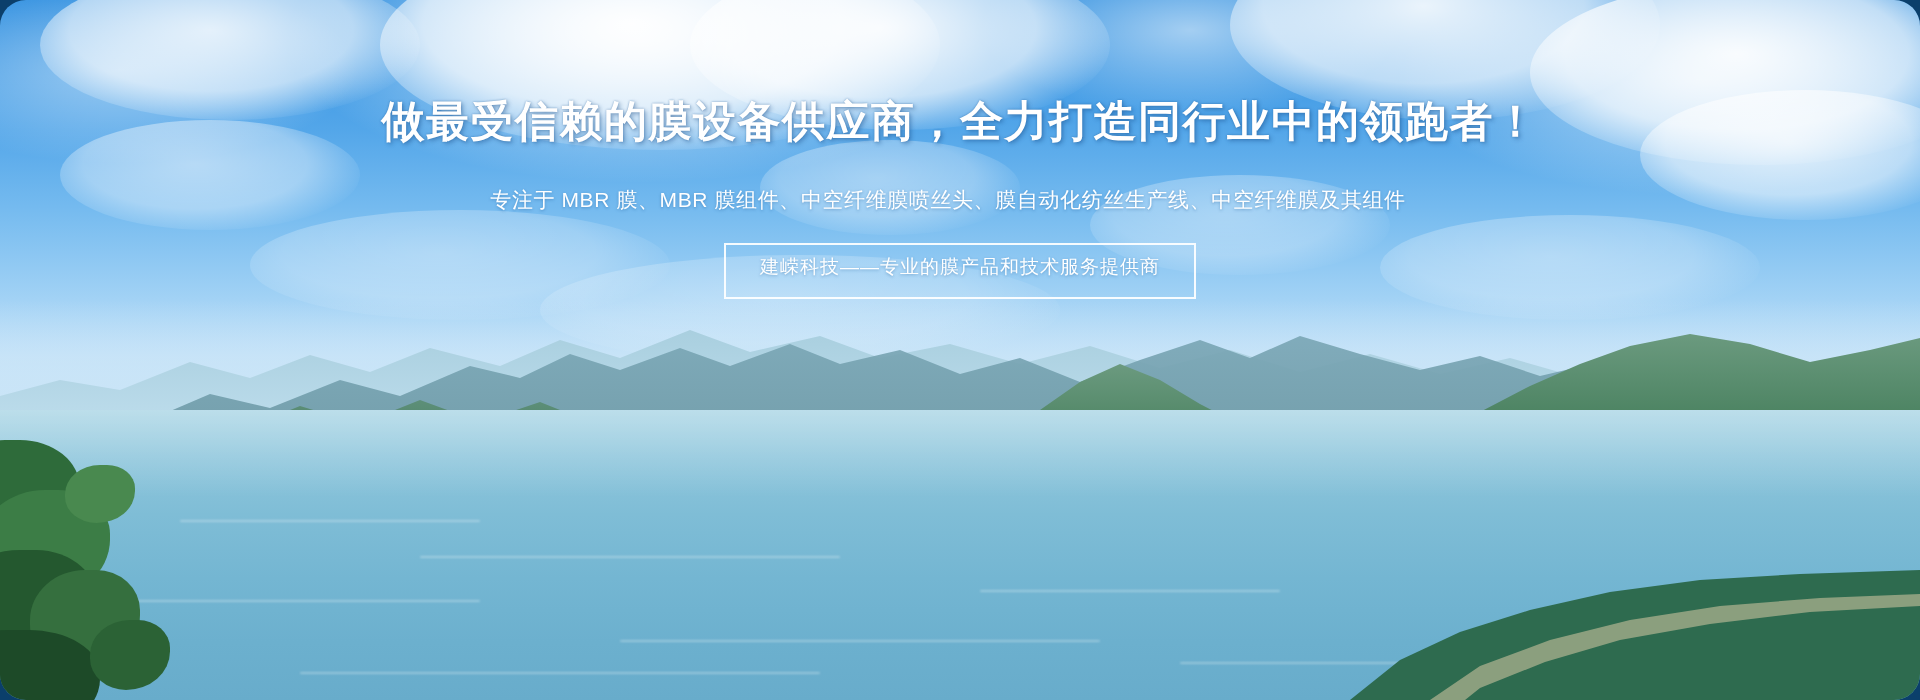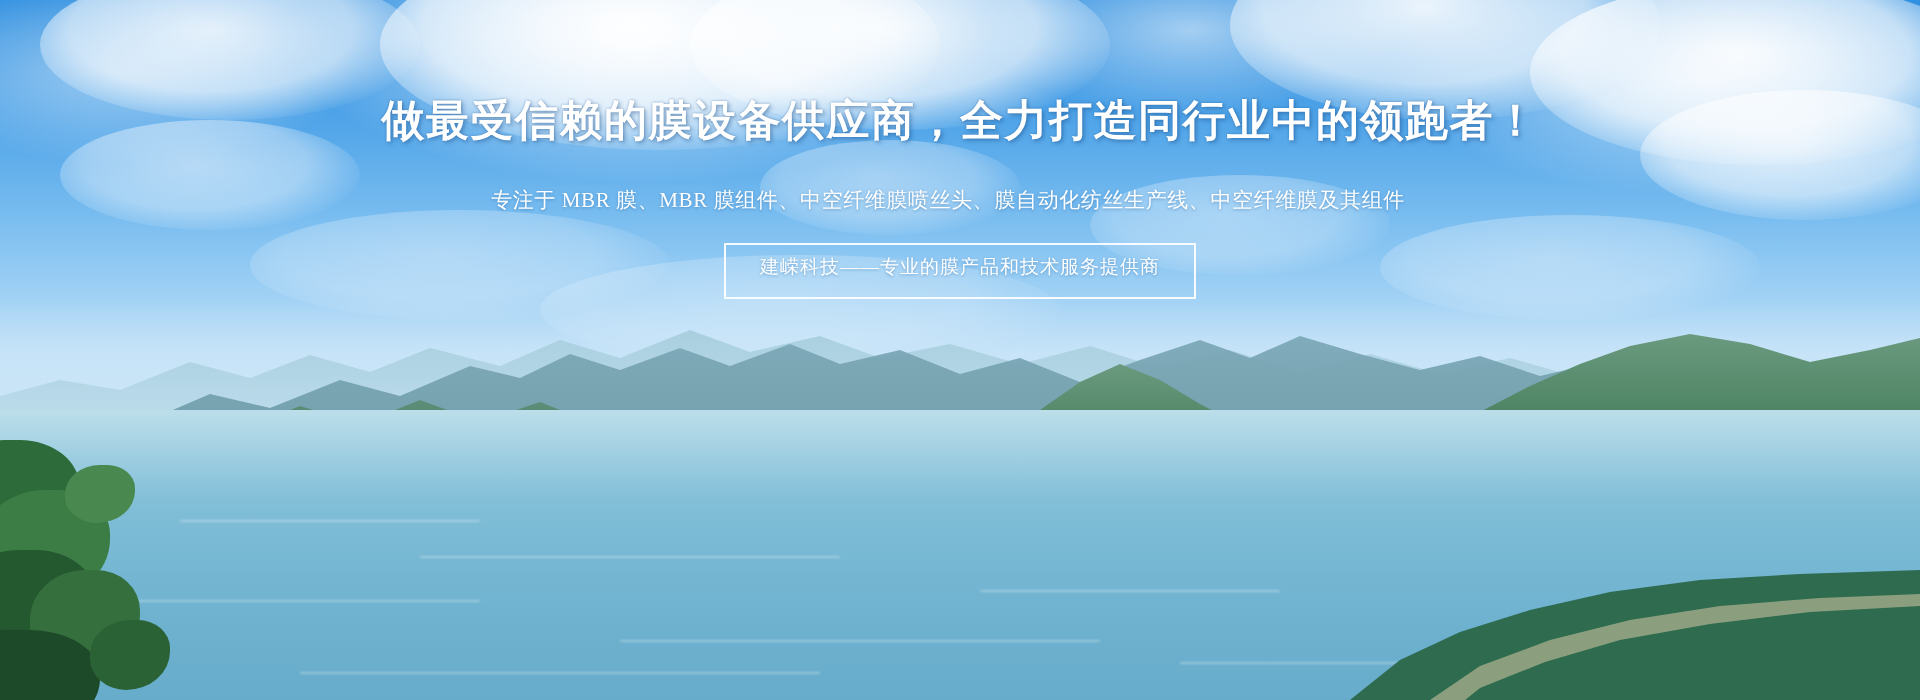--- a/index.html
+++ b/index.html
@@ -5,21 +5,22 @@
   html, body {
     margin: 0;
     padding: 0;
     background: #0b3f6b;
   }
   #banner {
     position: relative;
     width: 1920px;
     height: 700px;
     overflow: hidden;
-    font-family: Liberation Serif, serif;
+    font-family: Liberation Sans, sans-serif;
+    border-radius: 26px;
   }
 
   
   .sky {
     position: absolute;
     left: 0; top: 0;
     width: 1920px;
     height: 430px;
     background:
       linear-gradient(to bottom,

